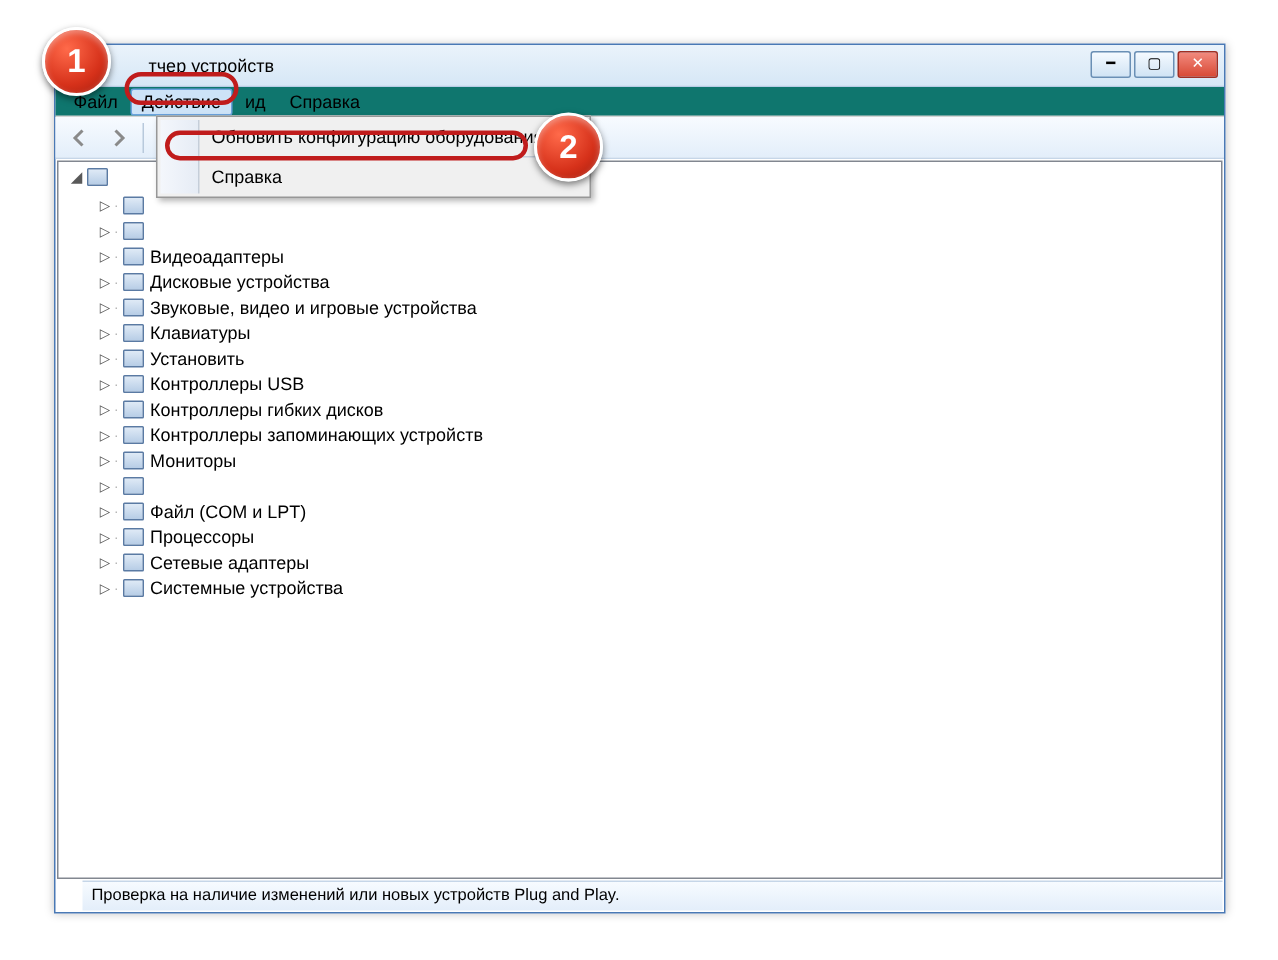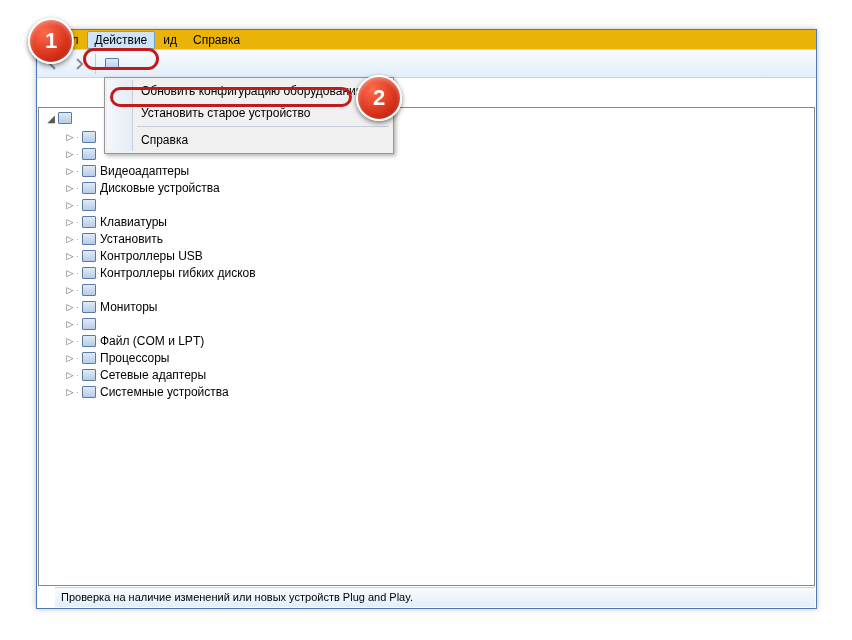--- a/index.html
+++ b/index.html
@@ -40,21 +40,21 @@
   font-size: 10px; line-height: 14px;
   cursor: pointer;
   border-radius: 2px;
 }
 .ctrl button.close {
   background: linear-gradient(#f28a7e,#d84a36);
   border-color: #a02f24; color: #fff;
 }
 .menubar {
   height: 20px;
-  background: #eab308;
+  background: #0f766e;
   border-bottom: 1px solid #d4d4d4;
   display: flex;
   align-items: center;
   padding-left: 4px;
 }
 .menubar .mi {
   padding: 2px 8px;
   cursor: default;
 }
 .menubar .mi.open {
@@ -188,20 +188,28 @@
   width:14px;height:12px;border:1px solid #5a7aa3;
   background:linear-gradient(#dfeaf6,#b7cde6);
   border-radius:1px;
 }
 </style>
 </head>
 <body>
 
 <div class="window">
 
+  <div class="titlebar">
+    <span>тчер устройств</span>
+    <div class="ctrl">
+      <button>━</button>
+      <button>▢</button>
+      <button class="close">✕</button>
+    </div>
+  </div>
 
   <div class="menubar">
     <span class="mi">Файл</span>
     <span class="mi open">Действие</span>
     <span class="mi">ид</span>
     <span class="mi">Справка</span>
   </div>
 
   <div class="toolbar">
     <span class="tb">
@@ -258,20 +266,21 @@
               <span class="ic"></span>
             </span>
             <span class="lbl">Дисковые устройства</span>
           </div>
         <div class="node">
             <span class="exp">▷</span>
             <span class="dots">·</span>
             <span class="ico">
               <span class="ic"></span>
             </span>
+            <span class="lbl">Звуковые, видео и игровые устройства</span>
           </div>
         <div class="node">
             <span class="exp">▷</span>
             <span class="dots">·</span>
             <span class="ico">
               <span class="ic"></span>
             </span>
             <span class="lbl">Клавиатуры</span>
           </div>
         <div class="node">
@@ -297,20 +306,21 @@
               <span class="ic"></span>
             </span>
             <span class="lbl">Контроллеры гибких дисков</span>
           </div>
         <div class="node">
             <span class="exp">▷</span>
             <span class="dots">·</span>
             <span class="ico">
               <span class="ic"></span>
             </span>
+            <span class="lbl">Контроллеры запоминающих устройств</span>
           </div>
         <div class="node">
             <span class="exp">▷</span>
             <span class="dots">·</span>
             <span class="ico">
               <span class="ic"></span>
             </span>
             <span class="lbl">Мониторы</span>
           </div>
         <div class="node">
@@ -359,23 +369,20 @@
   <div class="statusbar">
     <span>Проверка на наличие изменений или новых устройств Plug and Play.</span>
   </div>
 
 </div>
 
 <div class="dropdown">
   <div class="gutter"></div>
   <div class="di">
       <span>Обновить конфигурацию оборудования</span>
-    </div>
-  <div class="di">
-      <span>Установить старое устройство</span>
     </div>
   <hr>
   <div class="di">
       <span>Справка</span>
     </div>
 </div>
 
 <div class="ring ring1"></div>
 <div class="ring ring2"></div>
 

